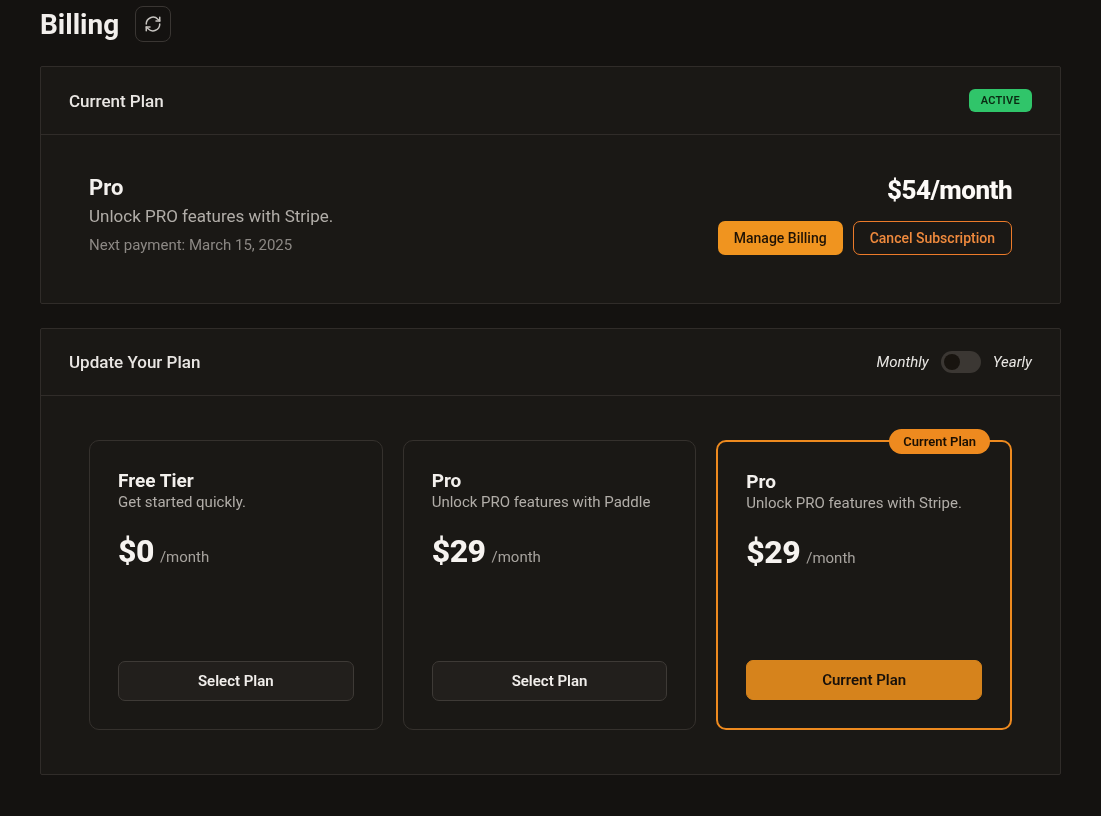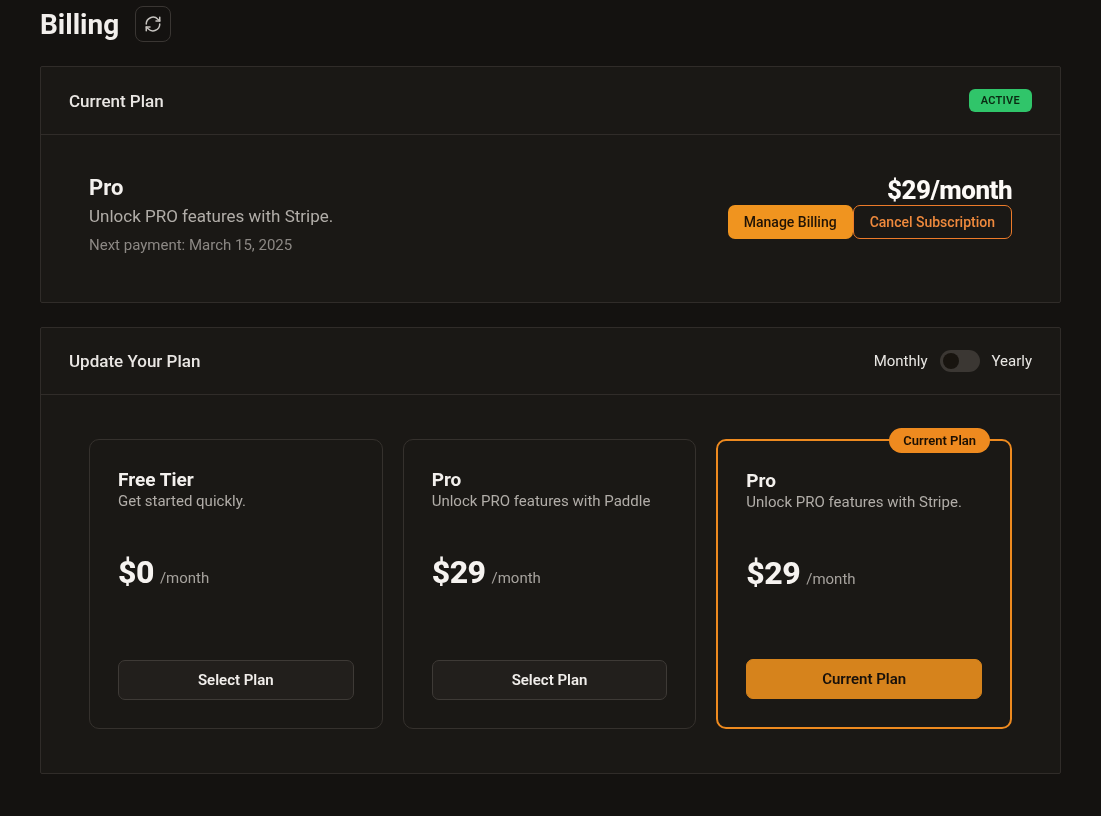--- a/index.html
+++ b/index.html
@@ -100,20 +100,22 @@
     text-align: right;
   }
   .plan-price-big {
     font-size: 26px;
     font-weight: 800;
     color: #fdfaf7;
     letter-spacing: -0.5px;
   }
   .plan-actions {
     display: flex;
+    gap: 10px;
+    margin-top: 16px;
     justify-content: flex-end;
   }
   .btn {
     font-size: 14px;
     font-weight: 500;
     padding: 8px 16px;
     border-radius: 7px;
     cursor: pointer;
     border: none;
   }
@@ -135,20 +137,21 @@
     padding: 22px 28px;
     border-bottom: 1px solid #302c29;
     gap: 16px;
   }
   .toggle-group {
     display: flex;
     align-items: center;
     gap: 12px;
     font-size: 15px;
     color: #e8e6e3;
+    font-style: italic;
   }
   .toggle {
     width: 40px;
     height: 22px;
     background: #3b3733;
     border-radius: 999px;
     position: relative;
     cursor: pointer;
   }
   .toggle-knob {
@@ -193,21 +196,21 @@
   }
   .plan-card .pc-name {
     font-size: 19px;
     font-weight: 700;
     color: #f3f0ed;
   }
   .plan-card .pc-desc {
     font-size: 15px;
     color: #b1ada8;
     line-height: 1.45;
-    margin-bottom: 36px;
+    margin-bottom: 14px;
   }
   .pc-price-row {
     display: flex;
     align-items: baseline;
     gap: 6px;
     margin-top: 4px;
   }
   .pc-price {
     font-size: 32px;
     font-weight: 800;
@@ -257,21 +260,21 @@
     <div class="card-header-title">Current Plan</div>
     <div class="badge-active">ACTIVE</div>
   </div>
   <div class="current-plan-body">
     <div class="plan-left">
       <div class="plan-name">Pro</div>
       <div class="plan-desc">Unlock PRO features with Stripe.</div>
       <div class="plan-next">Next payment: March 15, 2025</div>
     </div>
     <div class="plan-right">
-      <div class="plan-price-big">$29/month</div>
+      <div class="plan-price-big">$54/month</div>
       <div class="plan-actions">
         <button class="btn btn-orange">Manage Billing</button>
         <button class="btn btn-outline-orange">Cancel Subscription</button>
       </div>
     </div>
   </div>
 </div>
 
 <div class="card">
   <div class="update-header">

